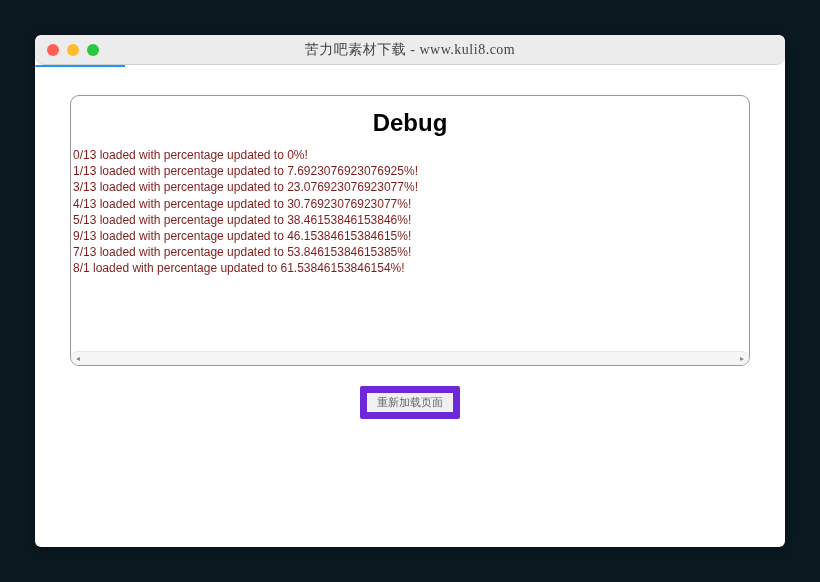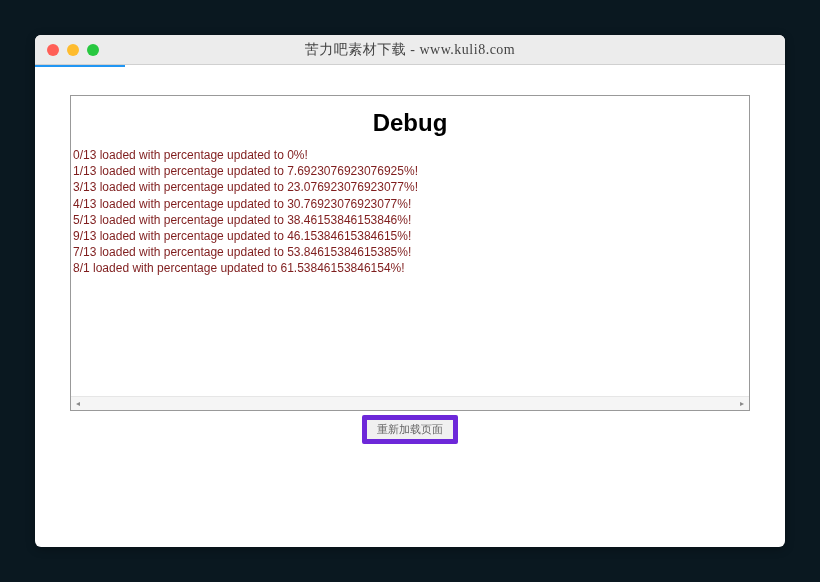--- a/index.html
+++ b/index.html
@@ -1,18 +1,19 @@
 <!DOCTYPE html>
 <html><head>
   <meta charset="utf-8">
   <style>
     * {
       margin: 0;
       padding: 0;
       box-sizing: border-box;
+      border-radius: 9px;
     }
     body {
       background-color: #0a1820;
       width: 820px;
       height: 582px;
       display: flex;
       align-items: center;
       justify-content: center;
       font-family: -apple-system, BlinkMacSystemFont, "Segoe UI", Arial, sans-serif;
     }
@@ -64,21 +65,21 @@
     }
     .content-area {
       flex: 1;
       padding: 28px 35px 20px 35px;
       display: flex;
       flex-direction: column;
       align-items: center;
     }
     .debug-panel {
       width: 100%;
-      height: 316px;
+      height: 271px;
       border: 1px solid #999;
       background: #ffffff;
       display: flex;
       flex-direction: column;
       overflow: hidden;
     }
     .debug-header {
       text-align: center;
       padding: 13px 0 10px 0;
     }
@@ -108,26 +109,26 @@
     .sb-arrow {
       width: 14px;
       height: 14px;
       display: flex;
       align-items: center;
       justify-content: center;
       font-size: 8px;
       color: #888;
     }
     .reload-btn {
-      margin-top: 4px;
+      margin-top: 20px;
       padding: 2px 10px;
       font-size: 11px;
       color: #666;
       background: #f0f0f0;
-      border: 5px solid #6d28d9;
+      border: 7px solid #6d28d9;
       border-radius: 2px;
       cursor: pointer;
       font-family: "SimSun", "宋体", serif;
     }
   </style>
 </head>
 <body>
 
 <div class="window">
   <div class="titlebar">

